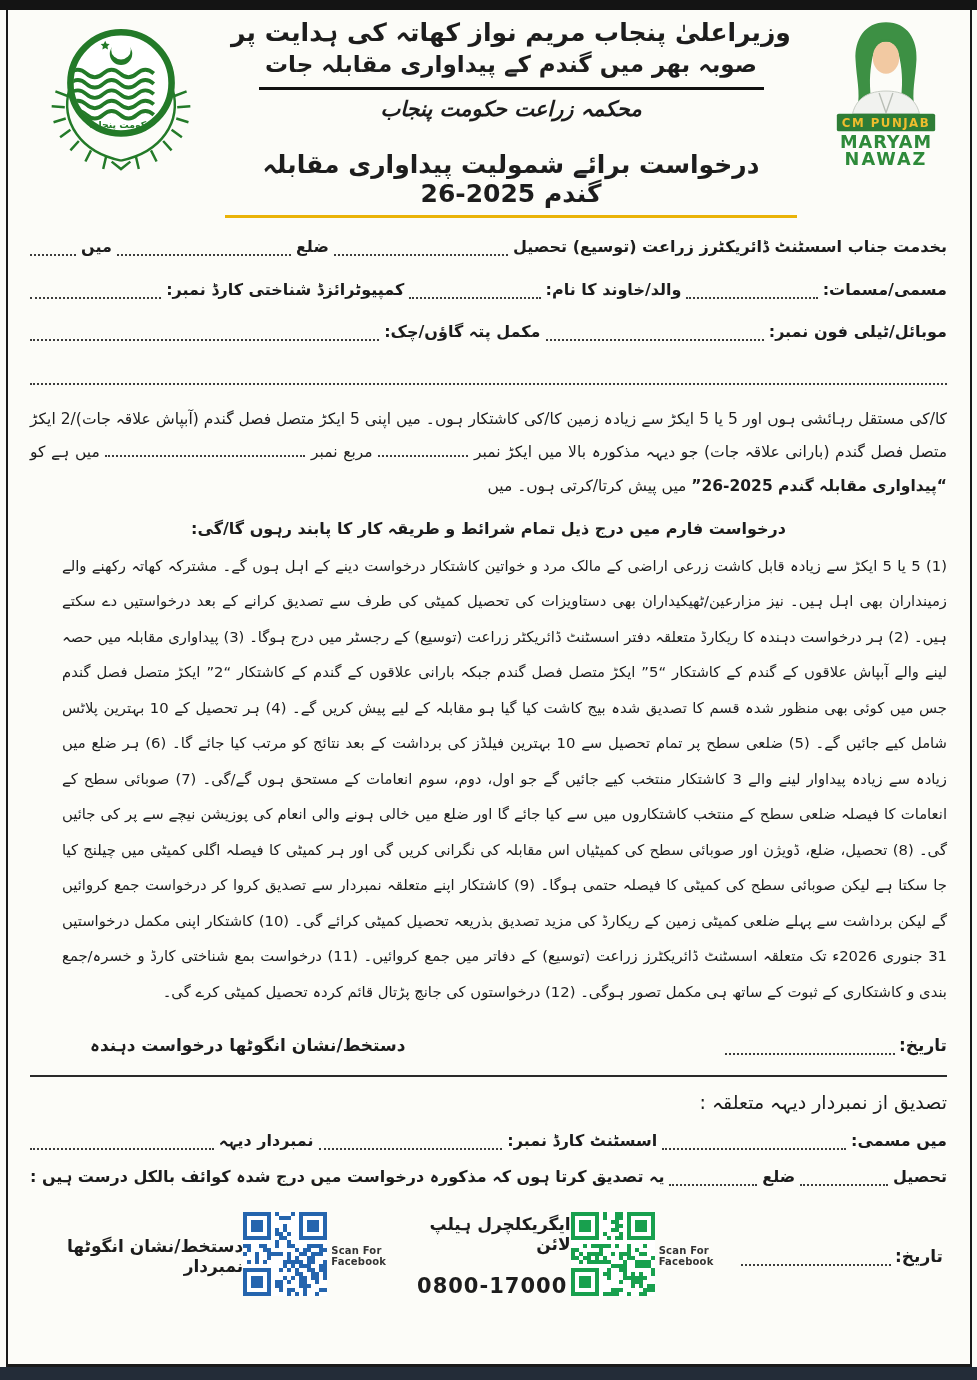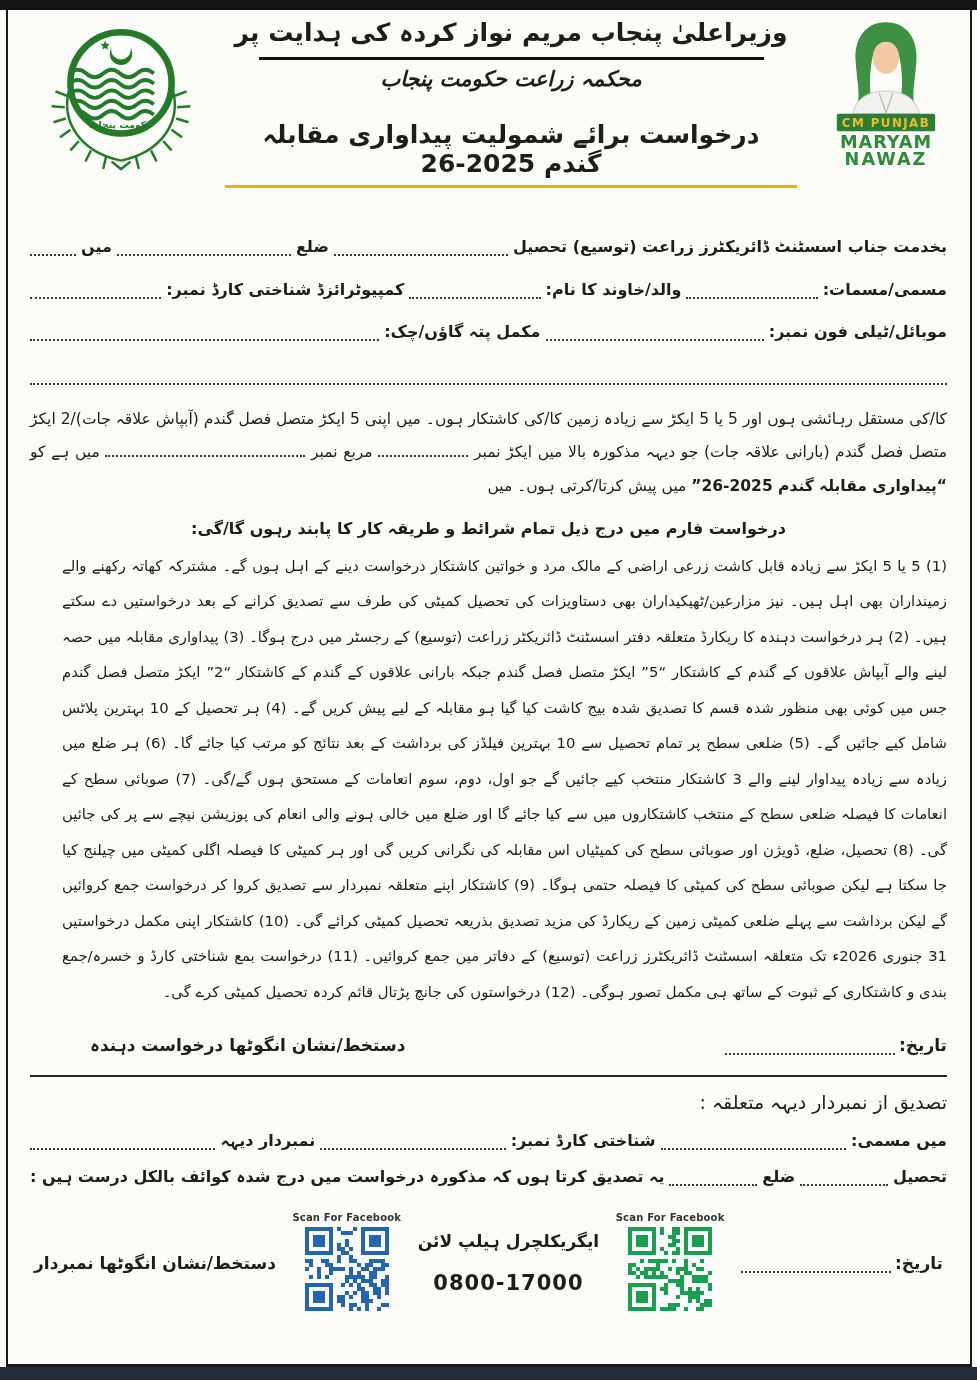--- a/index.html
+++ b/index.html
@@ -47,21 +47,21 @@
 
   .divider{border-top:2px solid #2a2a2a;margin-top:20px;}
   .ver-h{margin-top:14px;font-size:19px;font-weight:normal;text-align:right;}
   .ver-row{display:flex;align-items:flex-end;gap:5px;font-size:16px;font-weight:600;margin-top:16px;}
   .ver-row .stmt{white-space:nowrap;}
 
   
   .footer{display:flex;justify-content:space-between;align-items:center;margin-top:26px;padding:0 4px;}
   .fdate{display:flex;align-items:flex-end;gap:4px;font-size:17px;font-weight:bold;}
   .fdate .dfill{width:150px;border-bottom:2px dotted #3c3c3c;height:1em;}
-  .qrblk{display:flex;flex-direction:column;align-items:center;gap:4px;}
+  .qrblk{display:flex;flex-direction:row;align-items:center;gap:4px;}
   .qrlbl{direction:ltr;font-size:10px;font-weight:bold;color:#333;letter-spacing:.2px;}
   .help{display:flex;flex-direction:column;align-items:center;gap:20px;}
   .help .hl1{font-size:17px;font-weight:bold;}
   .help .hl2{direction:ltr;font-size:21px;font-weight:bold;letter-spacing:1px;}
   .fsign{font-size:17px;font-weight:bold;}
 </style>
 </head>
 <body>
 
 <div class="page">
@@ -110,21 +110,22 @@
         <path d="M47,30 C50,22 70,22 73,30 C72,26 66,21 60,21 C54,21 48,26 47,30 Z" fill="#3d9044"></path>
         <path d="M26,97 C30,80 44,74 60,74 C76,74 90,80 94,97 Z" fill="#f1f2ef" stroke="#c6cbc3" stroke-width="1"></path>
         <path d="M53,76 L60,96 L67,76" fill="none" stroke="#b9beb6" stroke-width="1.4"></path>
         <rect x="10" y="97" width="100" height="18" rx="2" fill="#2e7d36"></rect>
         <text x="60" y="110.5" text-anchor="middle" font-size="12" font-weight="bold" letter-spacing="1.5" fill="#eebd2e">CM PUNJAB</text>
         <text x="60" y="132" text-anchor="middle" font-size="18" font-weight="bold" letter-spacing="1" fill="#2e8a3a">MARYAM</text>
         <text x="60" y="149" text-anchor="middle" font-size="18" font-weight="bold" letter-spacing="2" fill="#2e8a3a">NAWAZ</text>
       </svg>
 
       <div class="header-text">
-        <div class="h-line1">وزیراعلیٰ پنجاب مریم نواز کردہ کی ہدایت پر</div>
+        <div class="h-line1">وزیراعلیٰ پنجاب مریم نواز کھاتہ کی ہدایت پر</div>
+        <div class="h-line2">صوبہ بھر میں گندم کے پیداواری مقابلہ جات</div>
         <div class="h-rule"></div>
         <div class="dept">محکمہ زراعت حکومت پنجاب</div>
         <div><span class="f-title">درخواست برائے شمولیت پیداواری مقابلہ گندم 2025-26</span></div>
       </div>
     </div>
 
     <div class="row">
       <span class="lbl">بخدمت جناب اسسٹنٹ ڈائریکٹرز زراعت (توسیع) تحصیل</span>
       <span class="fill"></span>
       <span class="lbl">ضلع</span>
@@ -172,21 +173,21 @@
       <span class="slabel">دستخط/نشان انگوٹھا درخواست دہندہ</span>
     </div>
 
     <div class="divider"></div>
 
     <div class="ver-h">تصدیق از نمبردار دیہہ متعلقہ :</div>
 
     <div class="ver-row">
       <span class="lbl">میں مسمی:</span>
       <span class="fill"></span>
-      <span class="lbl">شناختی کارڈ نمبر:</span>
+      <span class="lbl">اسسٹنٹ کارڈ نمبر:</span>
       <span class="fill"></span>
       <span class="lbl">نمبردار دیہہ</span>
       <span class="fill"></span>
     </div>
 
     <div class="ver-row">
       <span class="lbl">تحصیل</span>
       <span class="fill"></span>
       <span class="lbl">ضلع</span>
       <span class="fill"></span>

